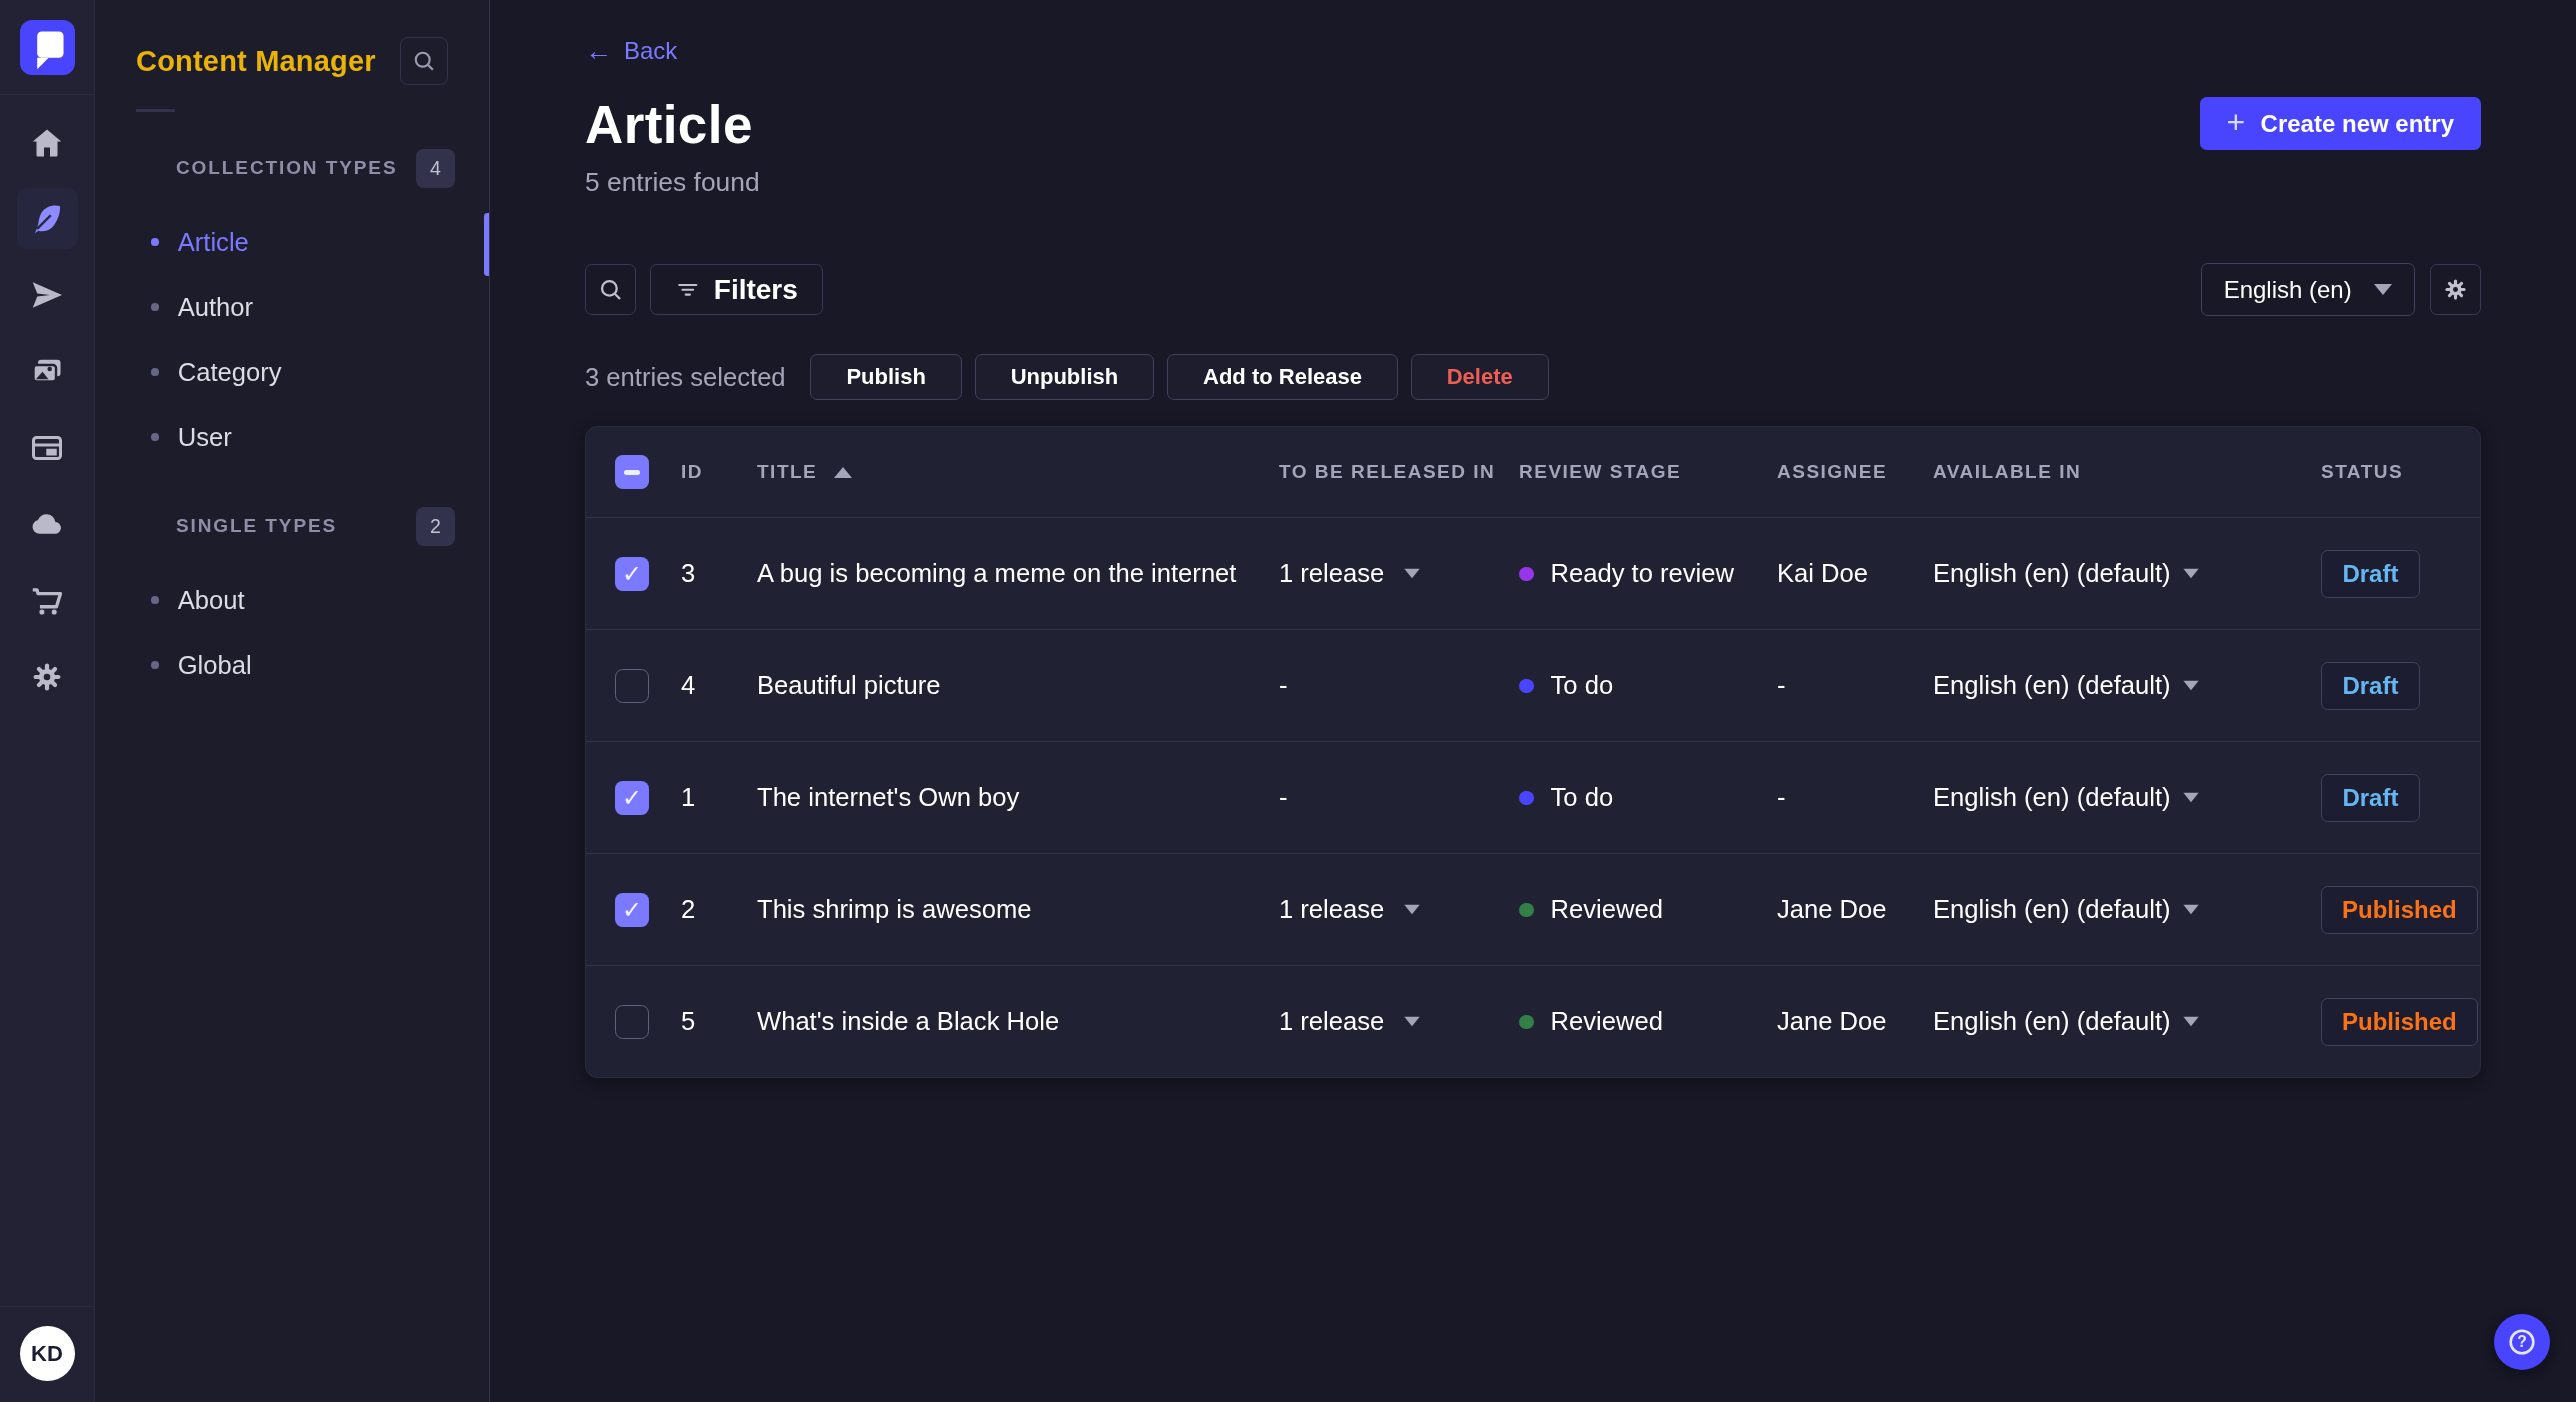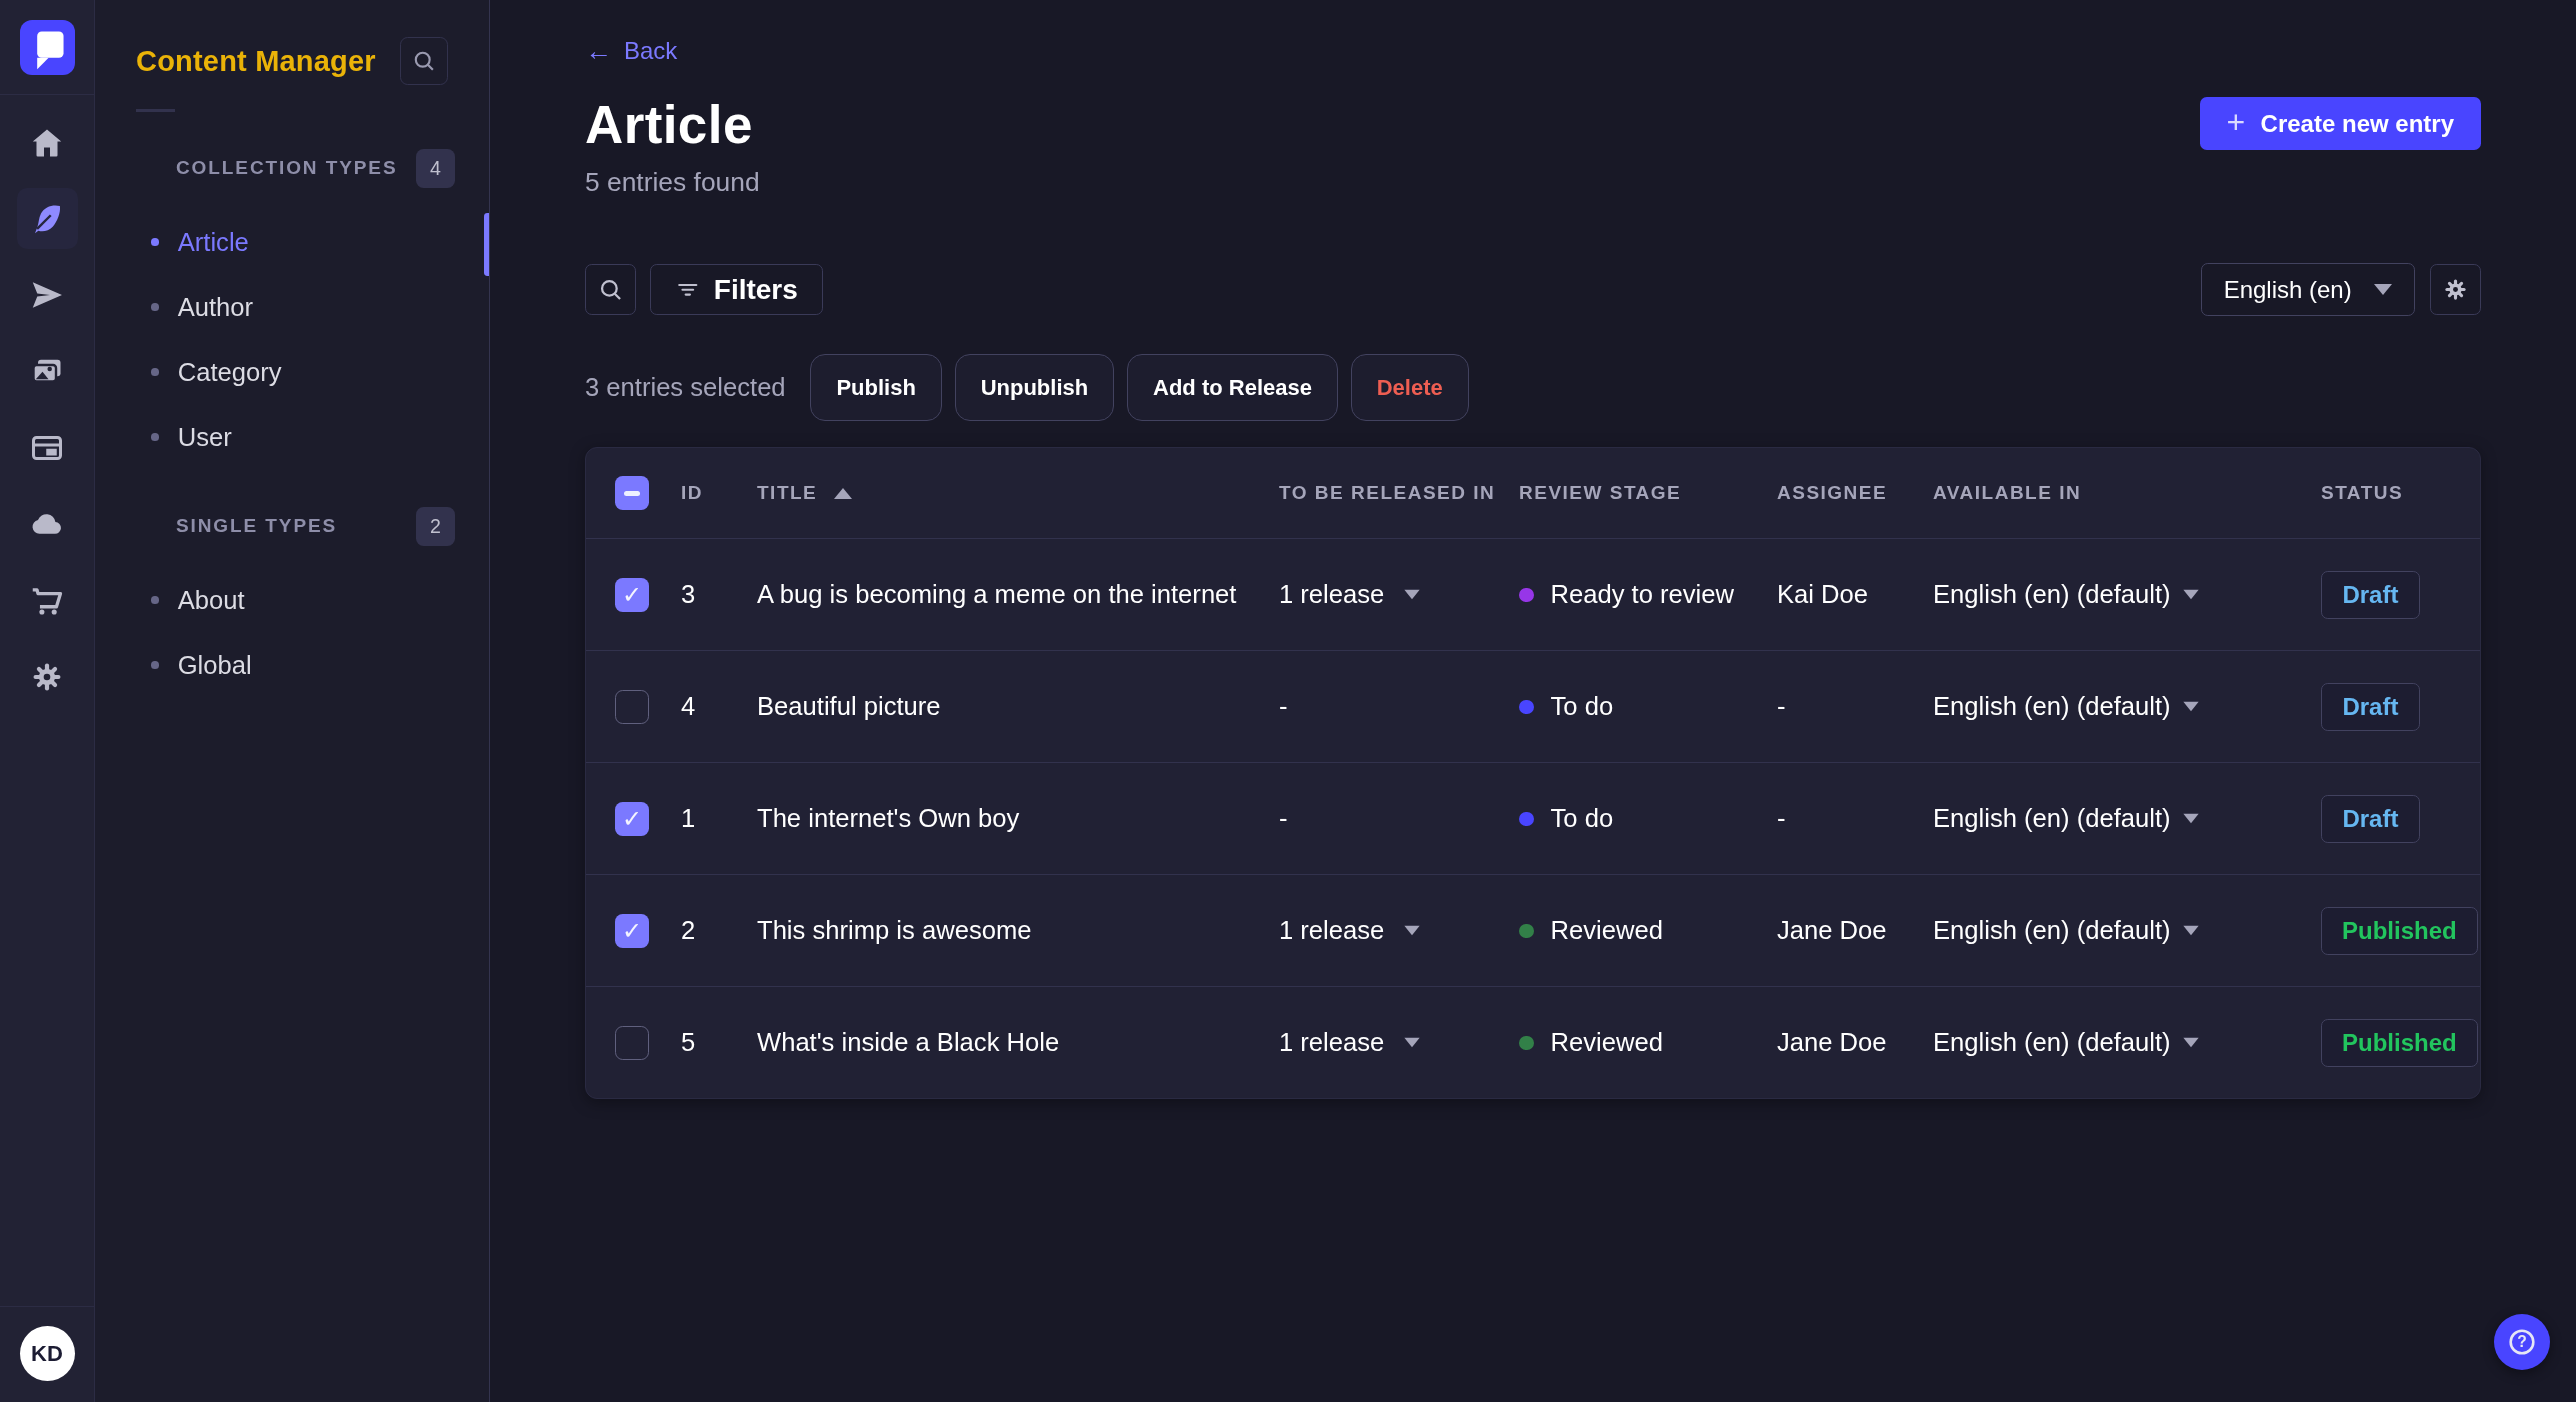--- a/index.html
+++ b/index.html
@@ -72,21 +72,21 @@
   .locale-select { height:53px; padding:0 22px; border-radius:6.8px; border:1.7px solid #42425f; background:transparent;
                    color:#ffffff; font-size:24px; display:inline-flex; align-items:center; gap:22px;
                    font-family:"Liberation Sans", sans-serif; }
   .tri-down { width:0; height:0; border-left:9.4px solid transparent; border-right:9.4px solid transparent;
               border-top:11px solid #a5a5ba; }
   .tri-up { width:0; height:0; border-left:9.4px solid transparent; border-right:9.4px solid transparent;
             border-bottom:11px solid #a5a5ba; }
 
   .actions-row { display:flex; align-items:center; margin-top:38px; gap:12.8px; }
   .selected-text { color:#a5a5ba; font-size:25.6px; margin-right:12px; }
-  .action-btn { height:67px; padding:0 25px; border-radius:15px; border:1.7px solid #42425f; background:#1d1d2e;
+  .action-btn { height:46px; padding:0 35px; border-radius:7px; border:1.7px solid #42425f; background:#1d1d2e;
                 color:#ffffff; font-size:22px; font-weight:bold; font-family:"Liberation Sans", sans-serif; }
   .action-btn.danger { color:#ee5e52; }
 
   
   .table-card { margin-top:26.4px; background:#212134; border-radius:12px; border:0.9px solid #2a2a42;
                 box-shadow:0 3.4px 15.3px rgba(0,0,0,.35); overflow:hidden; }
   .trow { display:grid; grid-template-columns:95px 76px 522px 240px 258px 156px 388px 1fr;
           align-items:center; }
   .thead { height:90px; }
   .tbody-row { height:112px; border-top:1.7px solid #32324d; }
@@ -103,21 +103,21 @@
   .release-cell { display:flex; align-items:center; gap:19px; }
   .release-cell .tri-down { transform:scale(.85); }
   .stage-cell { display:flex; align-items:center; gap:17px; }
   .stage-dot { width:14.5px; height:14.5px; border-radius:50%; flex-shrink:0; }
   .locale-cell { display:flex; align-items:center; gap:11px; }
   .locale-cell .tri-down { transform:scale(.85); }
   .status-badge { display:inline-flex; align-items:center; justify-content:center; height:48px; padding:0 20.4px;
                   border:1.7px solid #42425f; border-radius:6.8px; background:#1d1d31;
                   font-size:24px; font-weight:bold; }
   .status-badge.draft { color:#66b7f1; }
-  .status-badge.published { color:#22c55e;padding-left:20px; }
+  .status-badge.published { color:#f97316;padding-left:20px; }
 
   .help-fab { position:absolute; right:25.6px; bottom:32px; width:56px; height:56px; border-radius:50%;
               background:#4945ff; border:none; display:flex; align-items:center; justify-content:center;
               box-shadow:0 3.4px 12px rgba(0,0,0,.4); }
   .help-fab svg { width:34px; height:34px; }
 </style>
 </head>
 <body>
 
 <div class="screen">

